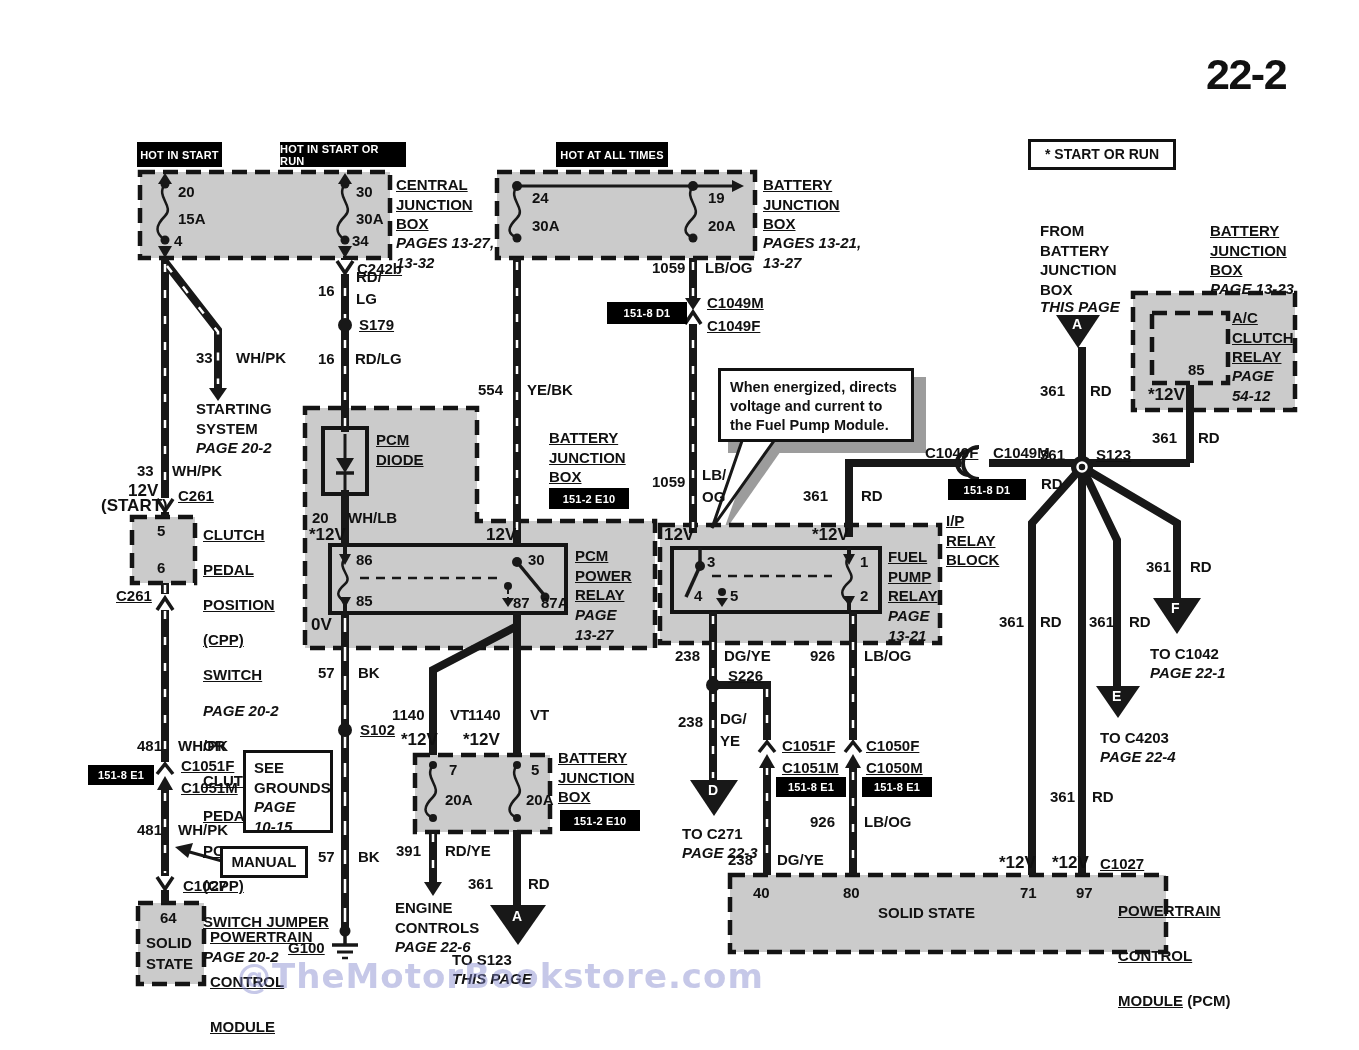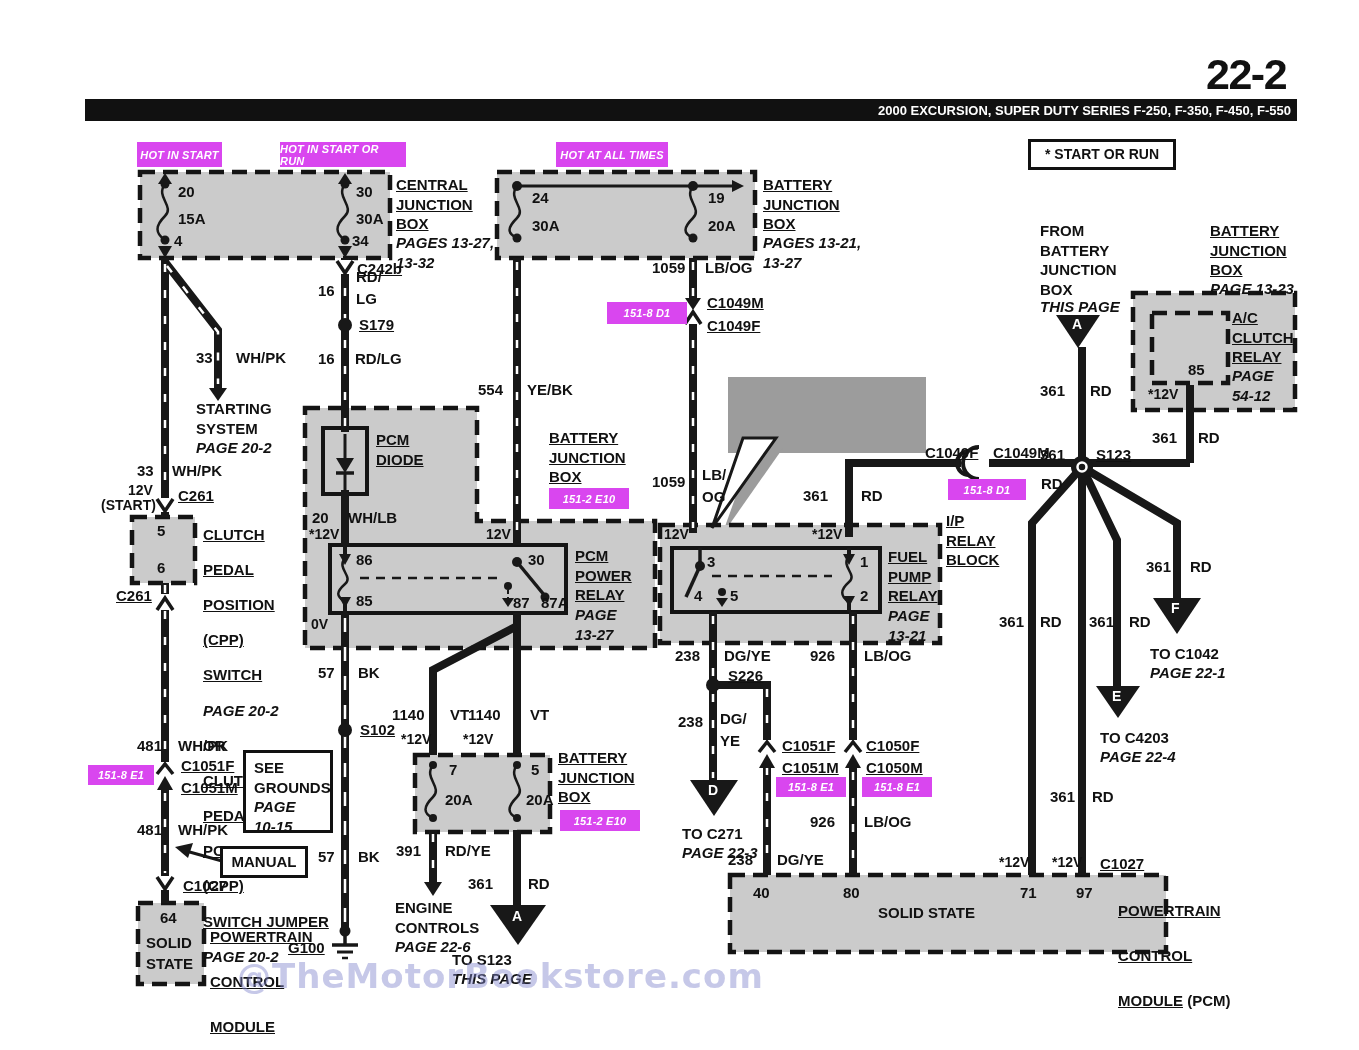--- a/index.html
+++ b/index.html
@@ -3,23 +3,23 @@
 <meta charset="utf-8">
 <style>
   html,body{margin:0;padding:0;background:#fff;}
   #canvas{position:relative;width:1359px;height:1050px;background:#fff;overflow:hidden;
           font-family:"Liberation Sans",sans-serif;color:#111;}
   svg.wiring{position:absolute;left:0;top:0;z-index:1;}
   #labels{position:absolute;inset:0;z-index:2;}
   .lbl{position:absolute;font-weight:700;font-size:15px;line-height:19.5px;white-space:pre-line;}
   .u{text-decoration:underline;}
   .it{font-style:italic;}
-  .sm{font-size:14px;line-height:13px;}
-  .badge{position:absolute;background:#d946ef;color:#fff;font-weight:700;font-size:11px;
-         display:flex;align-items:center;justify-content:center;letter-spacing:.2px;font-style:italic;}
+  .sm{font-size:17px;line-height:13px;}
+  .badge{position:absolute;background:#000000;color:#fff;font-weight:700;font-size:11px;
+         display:flex;align-items:center;justify-content:center;letter-spacing:.2px;}
   .wbox{position:absolute;background:#fff;border:3px solid #111;}
   .tri-letter{position:absolute;color:#fff;font-weight:700;font-size:14px;z-index:3;}
   .title{position:absolute;font-weight:700;font-size:43px;letter-spacing:-1.5px;}
   .bar{position:absolute;background:#111;color:#fff;display:flex;align-items:center;
        justify-content:flex-end;font-weight:700;font-size:13px;padding-right:6px;box-sizing:border-box;}
   .cline{line-height:17.6px;}
   .watermark{position:absolute;font-family:"DejaVu Sans",sans-serif;font-size:34px;font-weight:700;
              color:rgba(128,134,205,0.45);z-index:4;letter-spacing:1px;}
 </style>
 </head>
@@ -202,21 +202,20 @@
 
   <line x1="222" y1="861" x2="186" y2="851" stroke="#181818" stroke-width="3"></line>
   <polygon points="193,843 188,858 175,847" fill="#181818"></polygon>
 
   <polygon points="743,438 776,438 712,528" fill="#fff" stroke="#181818" stroke-width="3"></polygon>
 </svg>
 
 <div id="labels">
 
   <div class="title" style="left:1206px;top:50px;">22-2</div>
-  <div class="bar" style="left:85px;top:99px;width:1212px;height:22px;">2000 EXCURSION, SUPER DUTY SERIES F-250, F-350, F-450, F-550</div>
 
   <div class="badge" style="left:137px;top:142px;width:85px;height:25px;">HOT IN START</div>
   <div class="badge" style="left:280px;top:142px;width:126px;height:25px;">HOT IN START OR RUN</div>
   <div class="badge" style="left:556px;top:142px;width:112px;height:25px;">HOT AT ALL TIMES</div>
   <div class="wbox" style="left:1028px;top:139px;width:142px;height:25px;text-align:center;font-weight:700;font-size:14px;line-height:25px;">* START OR RUN</div>
 
   <span class="lbl" style="left:178px;top:182px;">20</span>
   <span class="lbl" style="left:178px;top:209px;">15A</span>
   <span class="lbl" style="left:174px;top:231px;">4</span>
   <span class="lbl" style="left:356px;top:182px;">30</span>
@@ -288,20 +287,21 @@
 
   <span class="lbl" style="left:652px;top:258px;">1059</span>
   <span class="lbl" style="left:705px;top:258px;">LB/OG</span>
   <div class="badge" style="left:607px;top:302px;width:80px;height:22px;">151-8 D1</div>
   <span class="lbl u" style="left:707px;top:293px;">C1049M</span>
   <span class="lbl u" style="left:707px;top:316px;">C1049F</span>
   <span class="lbl" style="left:652px;top:472px;">1059</span>
   <span class="lbl" style="left:702px;top:464px;line-height:22px;">LB/
 OG</span>
 
+  <div class="wbox" style="left:718px;top:368px;width:196px;height:74px;padding:7px 9px;box-sizing:border-box;font-weight:700;font-size:14.5px;line-height:19px;">When energized, directs voltage and current to the Fuel Pump Module.</div>
 
   <span class="lbl" style="left:478px;top:380px;">554</span>
   <span class="lbl" style="left:527px;top:380px;">YE/BK</span>
 
   <span class="lbl u" style="left:549px;top:428px;">BATTERY
 JUNCTION
 BOX</span>
   <div class="badge" style="left:549px;top:488px;width:80px;height:21px;">151-2 E10</div>
 
   <span class="lbl u" style="left:357px;top:259px;">C242b</span>

